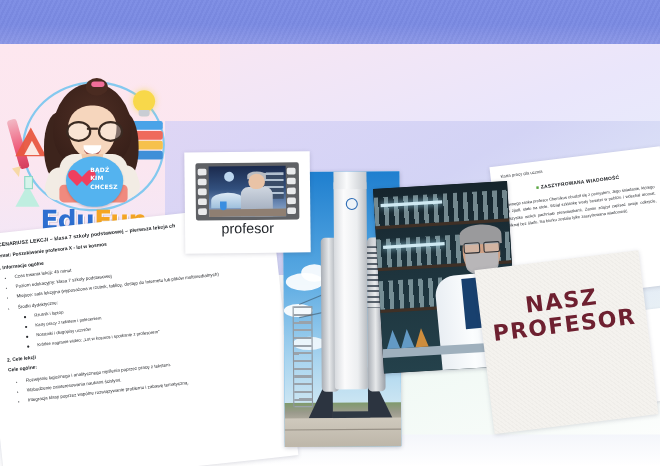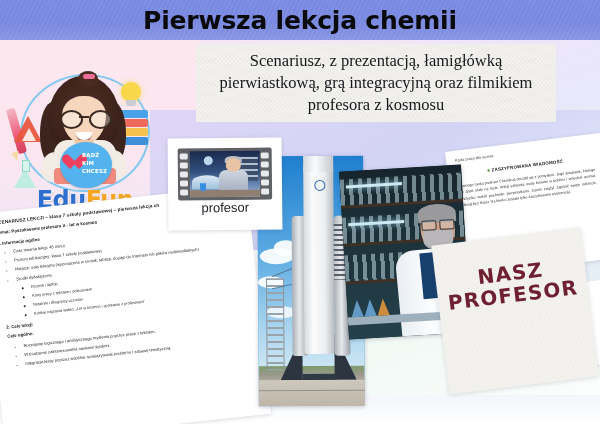--- a/index.html
+++ b/index.html
@@ -282,25 +282,21 @@
 <div id="stage">
 
   <div class="bg-base"></div>
   <div class="bg-pink-left"></div>
   <div class="bg-lavender"></div>
   <div class="bg-mint"></div>
   <div class="bg-white-lowleft"></div>
   <div class="bg-white-bottom"></div>
 
   <div class="title-band"></div>
-  <div class="page-title">Pierwsza lekcja chemii</div>
-
-  <div class="subtitle-card">
-    <div class="subtitle-text">Scenariusz, z prezentacją, łamigłówką pierwiastkową, grą integracyjną oraz filmikiem profesora z kosmosu</div>
-  </div>
+
 
   <div class="logo-wrap">
     <div class="logo-ring"></div>
     <div class="pencil"></div>
     <div class="pencil-tip"></div>
     <div class="triangle"></div>
     <div class="triangle-in"></div>
     <div class="flask">
       <div class="flask-b"></div>
       <div class="flask-n"></div>

